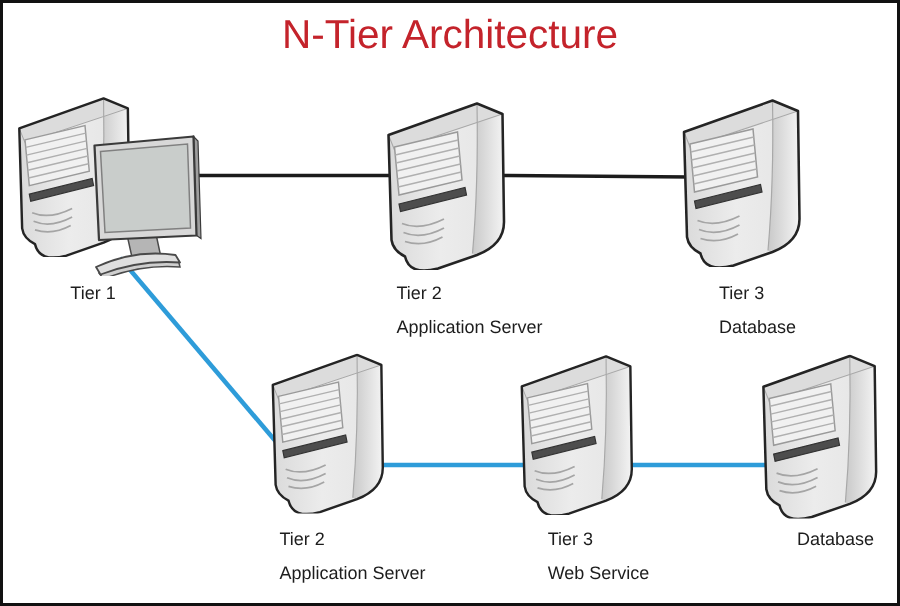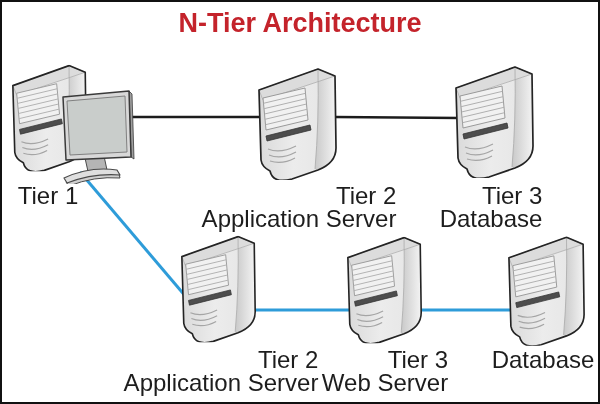--- a/index.html
+++ b/index.html
@@ -9,33 +9,34 @@
     box-sizing:border-box;
     border:2px solid var(--border-black,#111);
     background:#fff;
     overflow:hidden;
     font-family:"Liberation Sans",sans-serif;
   }
   .title{
     position:absolute;left:0;top:6px;width:100%;
     margin:0;text-align:center;
     font-family:"Liberation Sans",sans-serif;
-    font-size:27px;font-weight:bold;letter-spacing:0px;
+    font-size:27px;font-weight:normal;letter-spacing:0px;
     color:var(--title-red,#C4232B);
   }
   .links{position:absolute;left:0;top:0;width:600px;height:404px;z-index:1;}
   .link-black{stroke:var(--connection-black,#1C1C1C);stroke-width:2.4;fill:none;}
   .link-blue{stroke:var(--connection-blue,#2E9CD9);stroke-width:3;fill:none;}
   .node-icon{position:absolute;z-index:2;}
   .node-label{
     position:absolute;z-index:3;
     transform:translateX(-50%);
-    text-align:right;white-space:nowrap;
-    font-size:24px;line-height:23px;
+    text-align:left;white-space:nowrap;
+    font-size:12px;line-height:23px;
     color:var(--label-text,#1D1D1D);
+    margin-left:14px;
   }
   .defs-store{position:absolute;width:0;height:0;overflow:hidden;}
 </style>
 </head>
 <body>
 
 <div class="canvas">
 
   <svg class="defs-store" aria-hidden="true">
     <defs>
@@ -131,21 +132,21 @@
       <div>Application Server</div>
     </div>
   </div>
 
   <div>
     <svg class="node-icon" style="left:343px;top:232px" width="80" height="112" viewBox="0 0 84 112">
         <use href="#sym-tower"></use>
       </svg>
     <div class="node-label" style="left:383px;top:346px">
       <div>Tier 3</div>
-      <div>Web Server</div>
+      <div>Web Service</div>
     </div>
   </div>
 
   <div>
     <svg class="node-icon" style="left:504px;top:233px" width="82" height="112" viewBox="0 0 84 112">
         <use href="#sym-tower"></use>
       </svg>
     <div class="node-label" style="left:541px;top:346px">
       <div>Database</div>
     </div>

